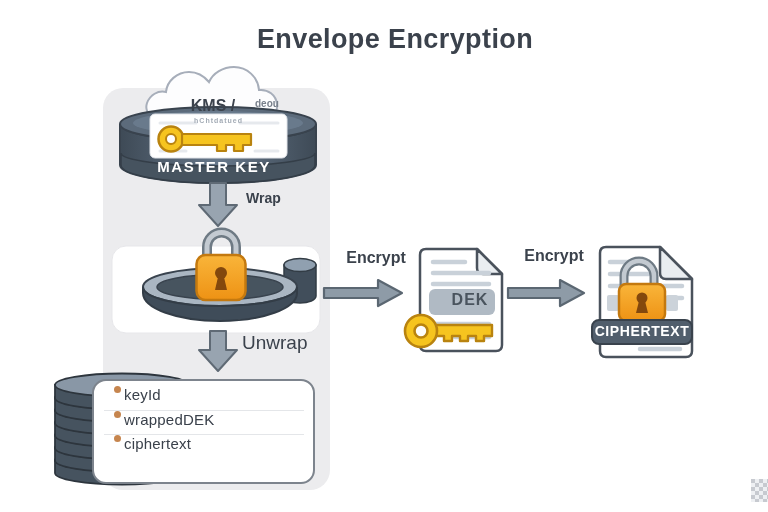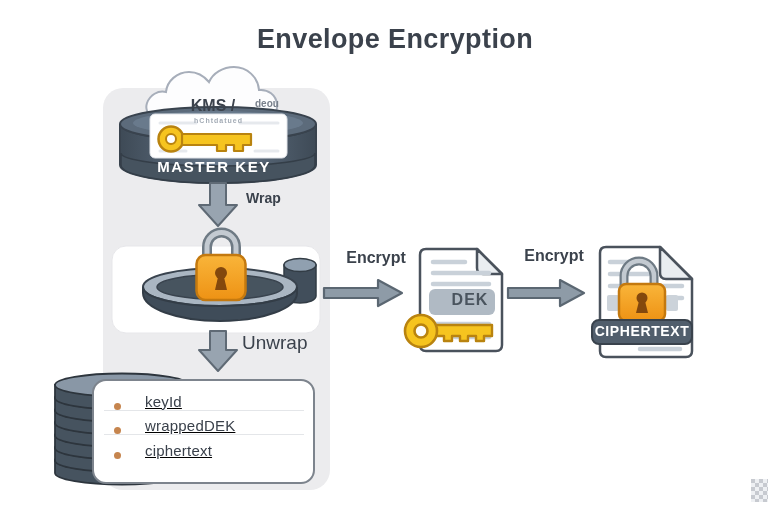--- a/index.html
+++ b/index.html
@@ -18,21 +18,21 @@
   .unwrap{top:332px;left:242px;font-size:19px;font-weight:400;}
   .wrapped-dek{top:296px;left:130px;width:180px;text-align:center;font-size:15px;font-weight:700;
                color:#fff;letter-spacing:1.1px;}
   .encrypt1{top:249px;left:330px;width:92px;text-align:center;font-size:16px;font-weight:600;}
   .encrypt2{top:247px;left:508px;width:92px;text-align:center;font-size:16px;font-weight:600;}
   .dek-badge-lbl{top:291px;left:429px;width:82px;text-align:center;font-size:16px;font-weight:700;
                  color:#4a545e;letter-spacing:1px;}
   .ct-badge-lbl{top:323px;left:592px;width:100px;text-align:center;font-size:14px;font-weight:700;
                 color:#fff;letter-spacing:.6px;}
   ul.record-list{position:absolute;left:104px;top:386px;width:200px;margin:0;padding:0;list-style:none;}
-  ul.record-list li{display:flex;align-items:flex-end;gap:24px;height:23.5px;padding-left:10px;text-decoration:underline;}
+  ul.record-list li{display:flex;align-items:flex-start;gap:3px;height:23.5px;padding-left:10px;}
   ul.record-list li:not(:last-child){border-bottom:1px solid #e4e6e9;}
   .bullet{width:7px;height:7px;border-radius:50%;background:#c6854e;flex:0 0 auto;}
   .item-text{font-size:15px;font-weight:500;color:#3a414b;letter-spacing:.2px;}
 </style>
 </head>
 <body>
 
 <div class="stage">
 
   <svg width="768" height="512" viewBox="0 0 768 512">

